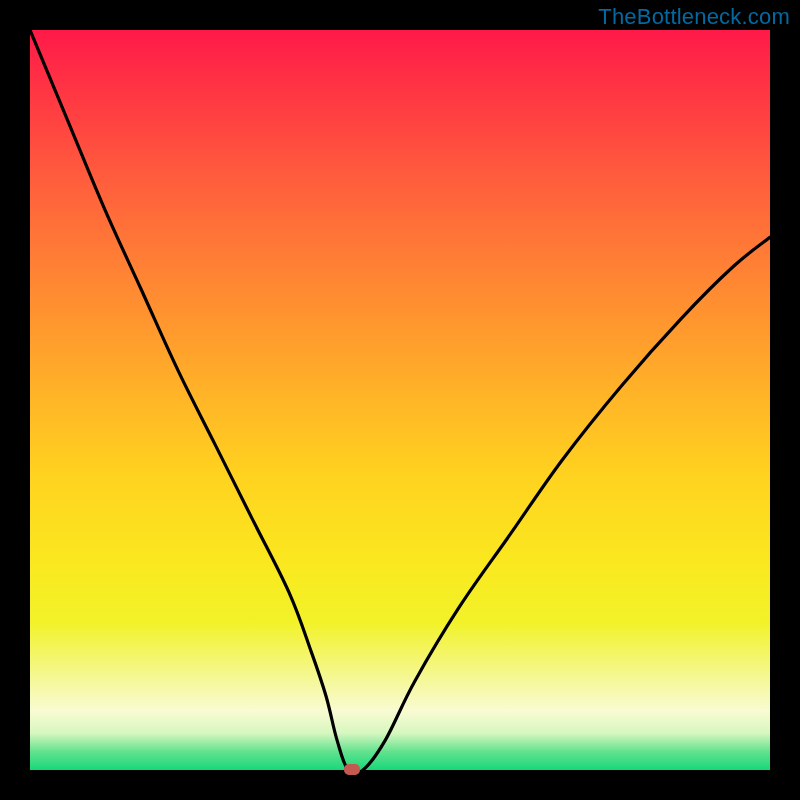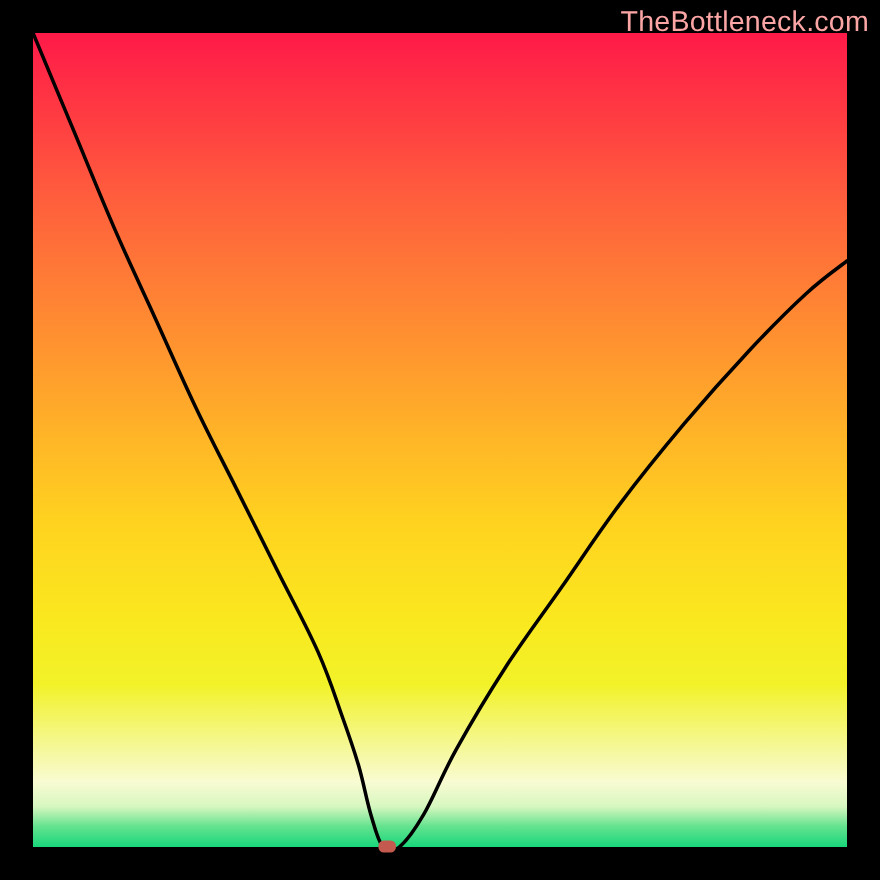--- a/index.html
+++ b/index.html
@@ -8,22 +8,22 @@
     position: relative;
     width: 800px;
     height: 800px;
     background: #000;
   }
   .watermark {
     position: absolute;
     top: 4px;
     right: 10px;
     font-family: Arial, Helvetica, sans-serif;
-    font-size: 26px;
-    color: #fca5a5;
+    font-size: 22px;
+    color: #0369a1;
     font-weight: 500;
     letter-spacing: 0.2px;
   }
   .plot {
     position: absolute;
     left: 30px;
     top: 30px;
     width: 740px;
     height: 740px;
   }

